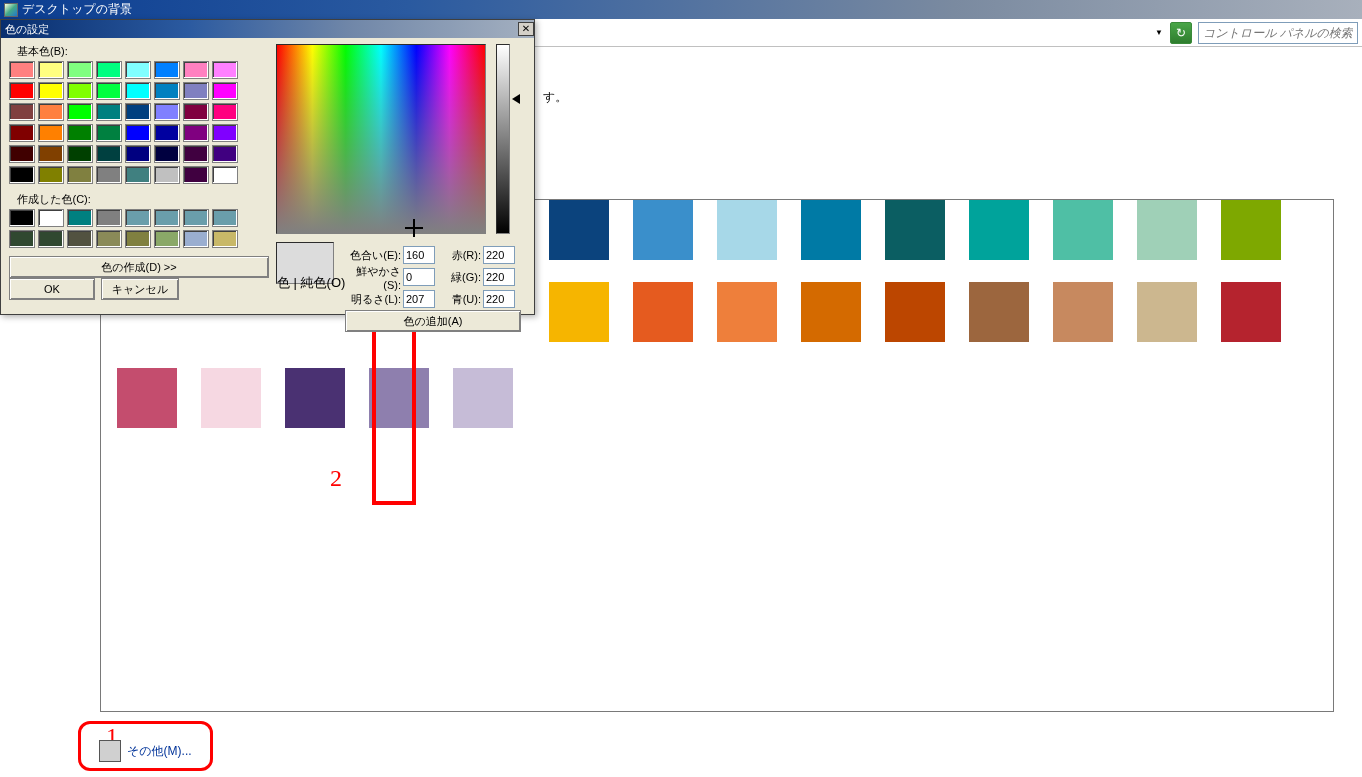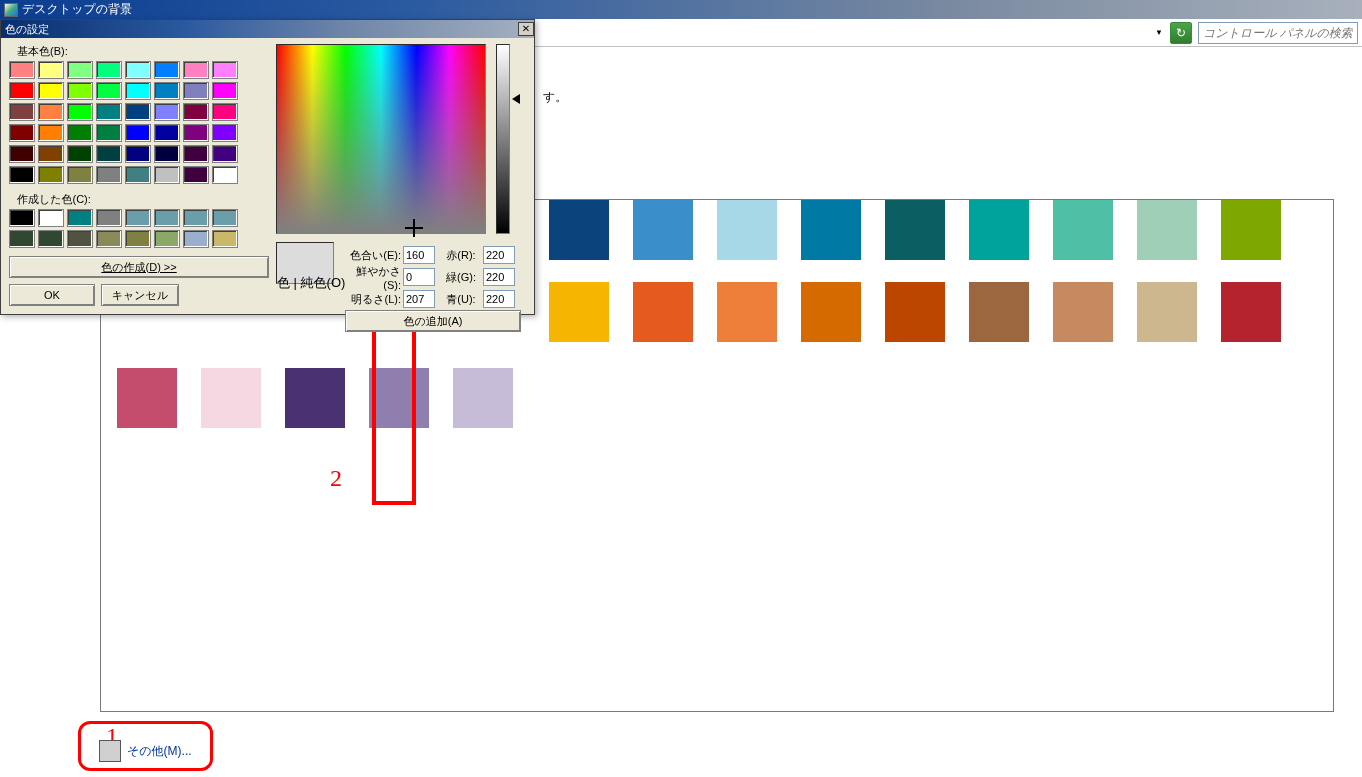--- a/index.html
+++ b/index.html
@@ -192,21 +192,21 @@
 }
 .define-btn, .ok-btn, .cancel-btn, .addcolor-btn, .solid-btn {
   background:#ece9d8;
   border: 1px solid #808080;
   box-shadow: inset 1px 1px 0 #fff, inset -1px -1px 0 #808080;
   font-size:11px;
   height: 22px;
   padding: 0 8px;
   cursor: default;
 }
-.define-btn { width: 260px; margin-bottom: 6px; display:block;text-decoration:underline; }
+.define-btn { width: 260px; display:block; }
 .btn-row { display:flex; gap:6px; }
 .ok-btn { width:86px; }
 .cancel-btn { width:78px; }
 
 .gradient-box {
   position:absolute;
   top: 6px; left: 275px;
   width: 210px; height: 190px;
   border: 1px inset #808080;
   background:
@@ -253,21 +253,21 @@
   left: 276px; top: 236px;
   font-size:13px;
 }
 .hsv-grid {
   position:absolute;
   left: 344px; top: 206px;
   font-size: 11px;
 }
 .hsv-grid .row { display:flex; align-items:center; height:22px; }
 .hsv-grid .lbl { text-align:right; width: 58px; padding-right:2px; }
-.hsv-grid .lbl2 { text-align:center; width:42px; padding-right:2px; margin-left:6px; }
+.hsv-grid .lbl2 { text-align:right; width:42px; padding-right:2px; margin-left:6px; }
 .hsv-grid input {
   width: 32px; height:18px;
   border: 1px solid #7f9db9;
   font-size:11px;
   text-align:left;
   padding-left:2px;
 }
 .addcolor-btn {
   position:absolute;
   left: 344px; top: 272px;

